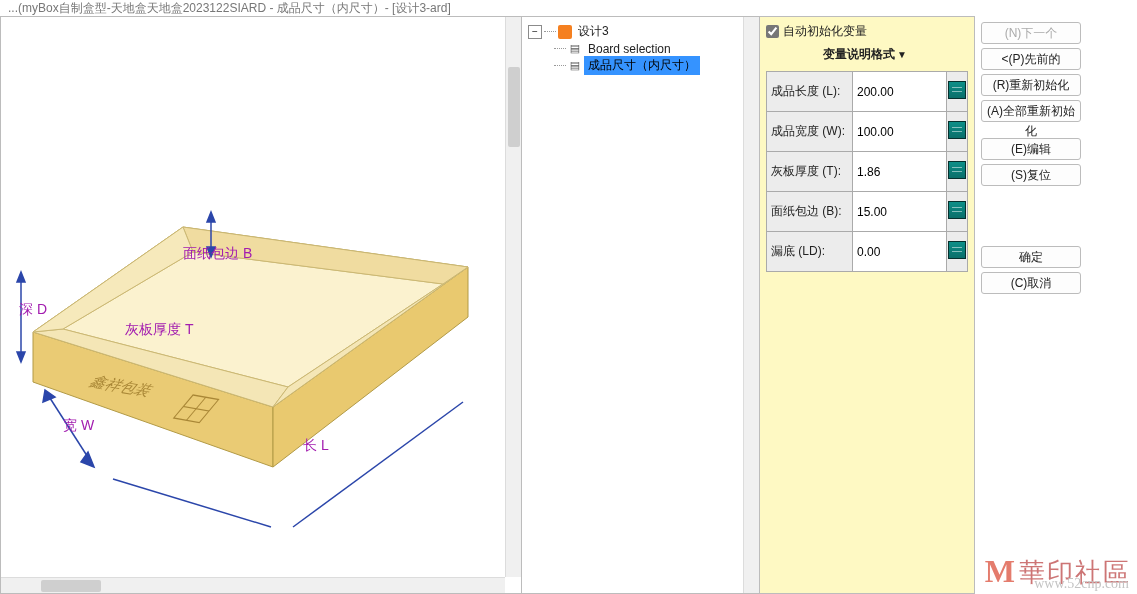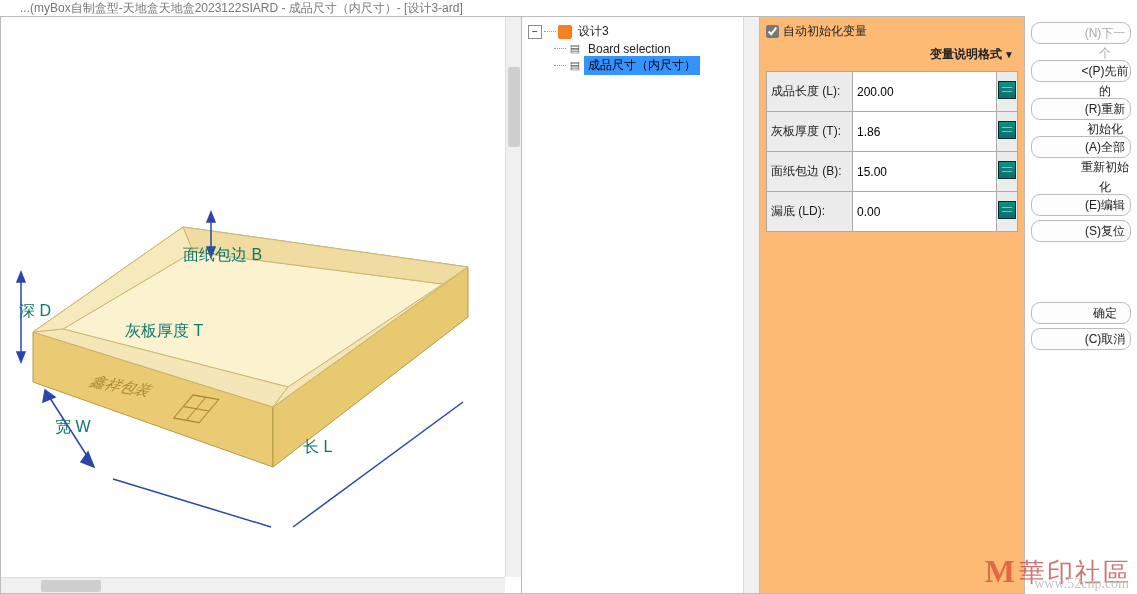--- a/index.html
+++ b/index.html
@@ -10,21 +10,21 @@
     width: 1137px;
     height: 594px;
     overflow: hidden;
     position: relative;
     color: #222;
   }
   .titlebar {
     height: 16px;
     display: flex;
     align-items: flex-start;
-    padding: 0 20px;
+    padding: 0 8px;
     color: #777;
     font-size: 12px;
     overflow: hidden;
     white-space: nowrap;
   }
   .main {
     display: flex;
     height: 578px;
     position: relative;
   }
@@ -67,22 +67,22 @@
     position: relative;
     width: 100%; height: 100%;
   }
   .box-svg {
     position: absolute;
     left: 12px; top: 140px;
     width: 490px; height: 380px;
   }
   .dim-label {
     position: absolute;
-    font-size: 16px;
-    color: #0f766e;
+    font-size: 14px;
+    color: #a21caf;
     font-weight: 500;
     white-space: nowrap;
   }
   
   .tree-panel {
     width: 238px;
     border: 1px solid #bcbcbc;
     border-left: none;
     background: #fff;
     padding: 6px 4px;
@@ -114,33 +114,33 @@
     color: #000000;
   }
   .tree-child { padding-left: 28px; }
   .tree-dotted {
     width:12px;
     border-bottom:1px dotted #999;
     margin-right:2px;
   }
   
   .right-panel {
-    width: 265px;
+    width: 215px;
     border: 1px solid #bcbcbc;
     border-left: none;
-    background: #fdba74;
+    background: #fef9c3;
     padding: 6px 6px;
     font-size: 12px;
   }
   .auto-row { display:flex; align-items:center; margin-bottom:6px;}
   .auto-chk {
     width:13px;height:13px; margin-right:4px;
     accent-color:#777;
   }
-  .fmt-row { text-align:right; margin-bottom:8px; padding-right:4px;}
+  .fmt-row { text-align:center; margin-bottom:8px; padding-right:4px;}
   .fmt-btn {
     display:inline-flex; align-items:center;
     font-weight:bold; cursor:pointer;
   }
   .fmt-btn .tri { margin-left:2px; font-size:10px;}
   table.params {
     border-collapse: collapse;
     width: 100%;
   }
   table.params td {
@@ -184,29 +184,28 @@
   
   .btn-col {
     width: 112px;
     padding: 6px 6px;
   }
   .btn-col button, .btn-col .abutton {
     width: 100%;
     height: 22px;
     margin-bottom: 4px;
     border: 1px solid #bcbcbc;
-    border-radius: 9px;
+    border-radius: 3px;
     background: #fdfdfd;
     font-size: 12px;
     font-family: inherit;
     cursor: pointer;
     text-align: center;
     line-height: 20px;
     color: #222;
-    padding-left: 48px;
   }
   .btn-col button:disabled {
     color: #aaa;
     cursor: default;
   }
   .btn-sep { height: 56px; }
   
   .watermark {
     position: absolute;
     right: 6px; bottom: 4px;
@@ -263,21 +262,21 @@
           <line x1="100" y1="322" x2="258" y2="370"></line>
           <line x1="280" y1="370" x2="450" y2="245"></line>
           <line x1="198" y1="60" x2="198" y2="95"></line>
           <polygon points="198,55 194,65 202,65"></polygon>
           <polygon points="198,100 194,90 202,90"></polygon>
         </g>
       </svg>
       <div class="dim-label" style="left:182px; top:228px;">面纸包边 B</div>
       <div class="dim-label" style="left:124px; top:304px;">灰板厚度 T</div>
       <div class="dim-label" style="left:18px; top:284px;">深 D</div>
-      <div class="dim-label" style="left:54px; top:400px;">宽 W</div>
+      <div class="dim-label" style="left:62px; top:400px;">宽 W</div>
       <div class="dim-label" style="left:302px; top:420px;">长 L</div>
     </div>
     <div class="scrollbar-v">
         <div class="thumb"></div>
       </div>
     <div class="scrollbar-h">
         <div class="thumb"></div>
       </div>
   </div>
 
@@ -310,20 +309,25 @@
       <span class="fmt-btn">
         <span>变量说明格式</span>
         <span class="tri">▼</span>
       </span>
     </div>
     <table class="params">
       <tbody id="param-body">
           <tr>
             <td class="lbl">成品长度 (L):</td>
             <td><input class="val-input" value="200.00" style=""></td>
+            <td class="btncell"><span class="calc-btn"></span></td>
+          </tr>
+          <tr>
+            <td class="lbl">成品宽度 (W):</td>
+            <td><input class="val-input" value="100.00" style=""></td>
             <td class="btncell"><span class="calc-btn"></span></td>
           </tr>
           <tr>
             <td class="lbl">灰板厚度 (T):</td>
             <td><input class="val-input" value="1.86" style=""></td>
             <td class="btncell"><span class="calc-btn"></span></td>
           </tr>
           <tr>
             <td class="lbl">面纸包边 (B):</td>
             <td><input class="val-input" value="15.00" style=""></td>

